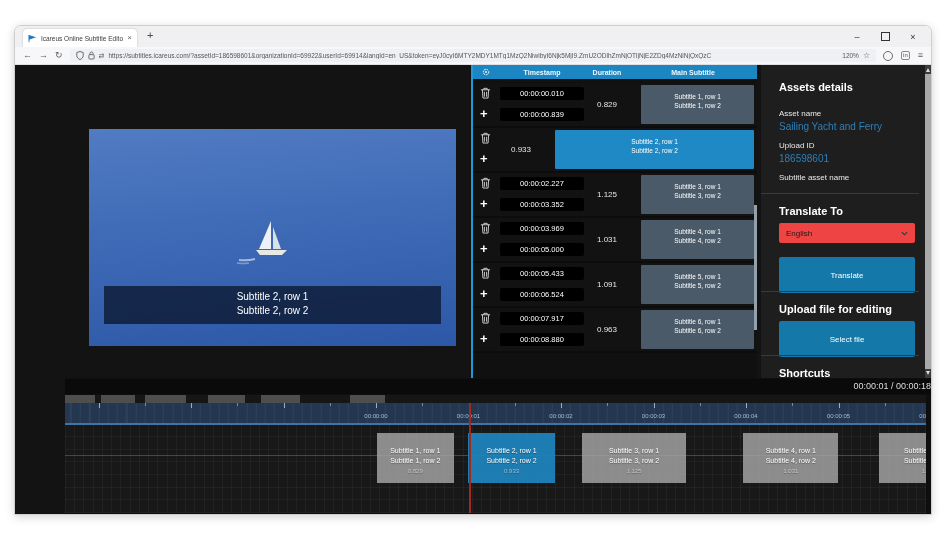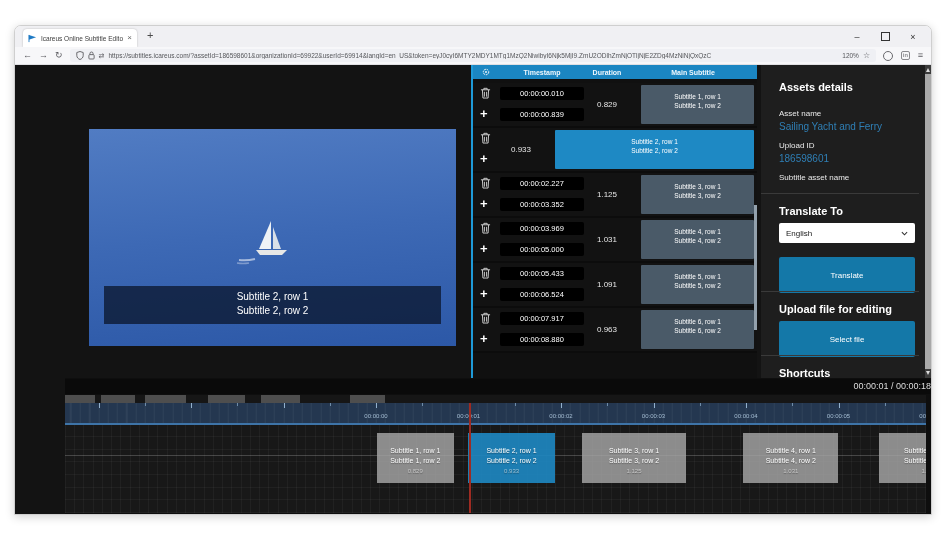--- a/index.html
+++ b/index.html
@@ -66,21 +66,21 @@
   .list-thumb{position:absolute;right:0;top:140px;width:3px;height:125px;background:#93a1ad}
 
   
   .rightpanel{position:absolute;left:746px;top:0;width:170px;height:313px;background:#1e1e1e;color:#ececec}
   .rp-inner{position:absolute;left:18px;right:16px;top:0;bottom:0}
   .rp-abs{position:absolute;left:0;right:0}
   .rp-h{font-size:11px;font-weight:bold;color:#fff}
   .rp-lbl{font-size:8px;color:#e9e9e9}
   .rp-val{font-size:10px;color:#2f7fb5}
   .rp-div{position:absolute;left:0;width:158px;height:1px;background:#3a3a3a}
-  .rp-select{position:absolute;left:0;right:0;top:158px;height:20px;background:#ffffff;border-radius:2px;color:#1a1a1a;
+  .rp-select{position:absolute;left:0;right:0;top:158px;height:20px;background:#ef4444;border-radius:2px;color:#1a1a1a;
              font-size:8px;display:flex;align-items:center;justify-content:space-between;padding:8px 7px;box-sizing:border-box}
   .rp-btn{position:absolute;left:0;right:0;height:36px;background:#1478a8;border:none;border-radius:2px;color:#fff;
           font-size:8px;font-family:"Liberation Sans",sans-serif}
   .rp-scroll{position:absolute;right:0;top:0;width:6px;height:313px;background:#3c3c3c}
   .rp-thumb{position:absolute;left:0;top:9px;width:6px;bottom:9px;background:#a9a9a9}
   .rp-arrow{position:absolute;left:1px;width:0;height:0;border-left:2.5px solid transparent;border-right:2.5px solid transparent}
   .rp-arrow.up{top:3px;border-bottom:4px solid #dcdcdc}
   .rp-arrow.down{bottom:3px;border-top:4px solid #dcdcdc}
 
   

